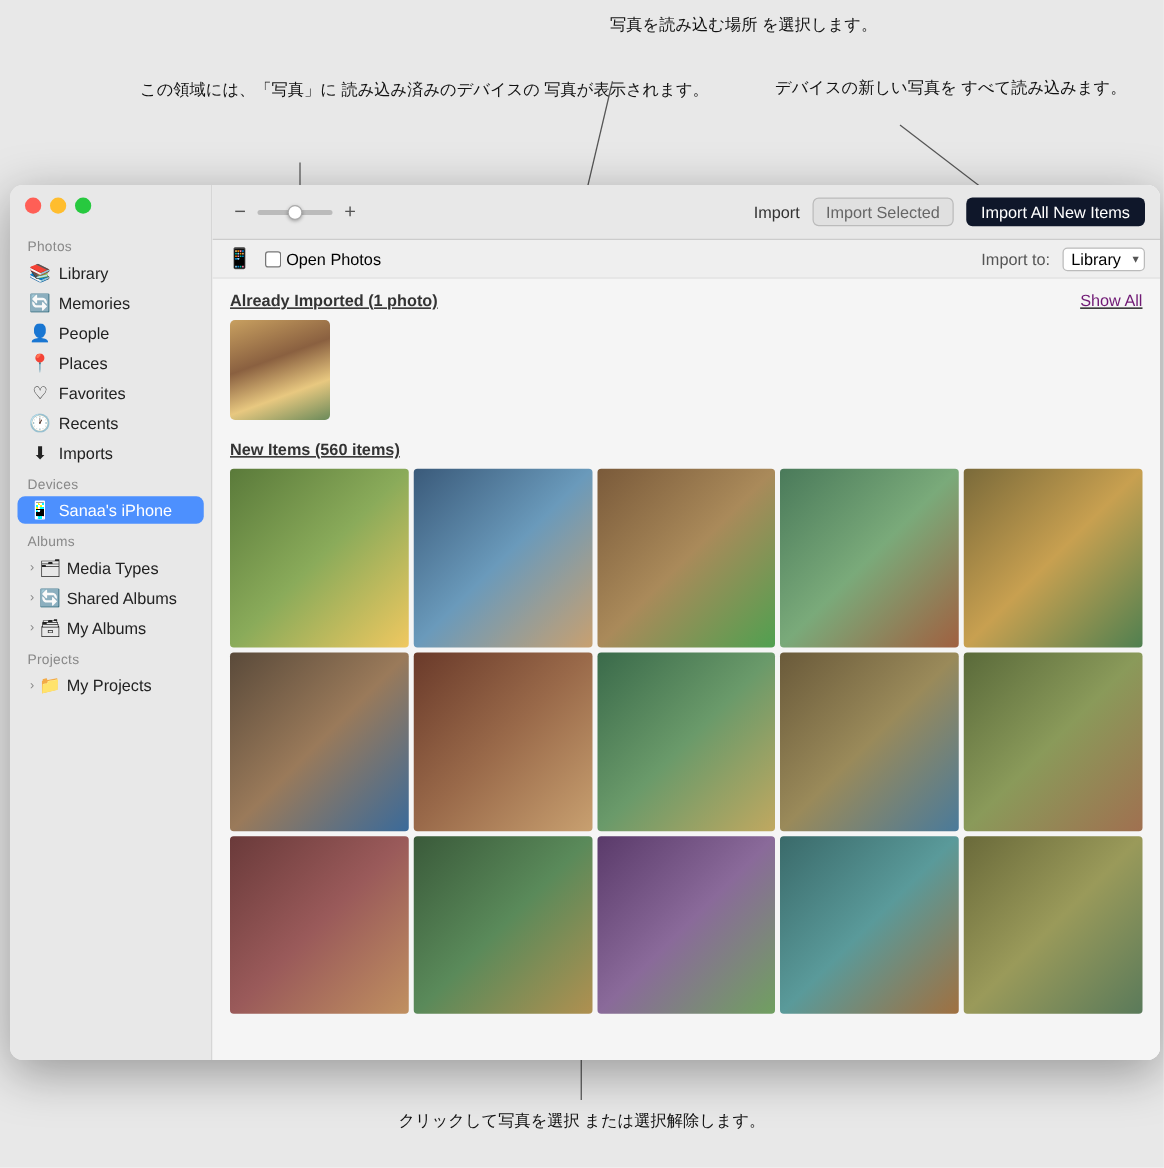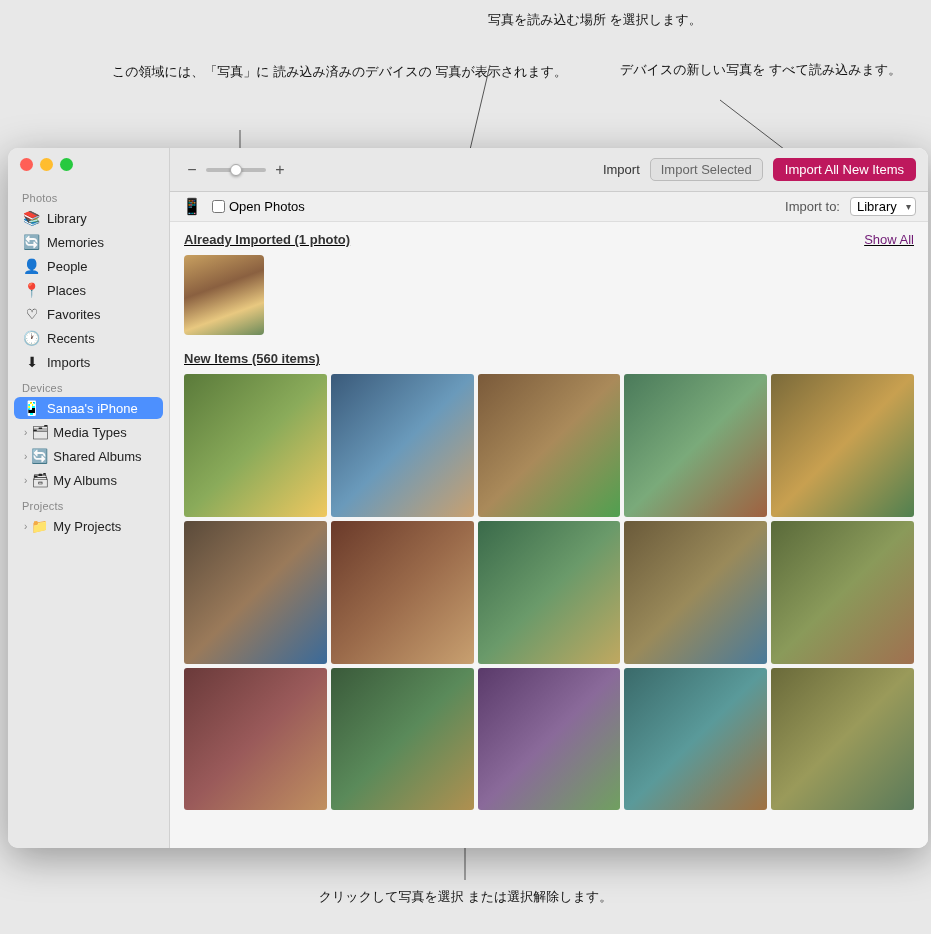--- a/index.html
+++ b/index.html
@@ -175,21 +175,21 @@
     .import-selected-btn {
       background: #e0e0e0;
       border: 1px solid #bbb;
       border-radius: 5px;
       font-size: 13px;
       padding: 3px 10px;
       cursor: pointer;
       color: #666;
     }
     .import-all-btn {
-      background: #be185d;
+      background: #0f172a;
       border: none;
       border-radius: 5px;
       font-size: 13px;
       padding: 4px 12px;
       cursor: pointer;
       color: #fff;
       font-weight: 500;
     }
 
     
@@ -389,20 +389,21 @@
       <span>Imports</span>
     </div>
 
     <div class="sidebar-section-label">Devices</div>
 
     <div class="sidebar-item active">
       <span class="sidebar-icon">📱</span>
       <span>Sanaa's iPhone</span>
     </div>
 
+    <div class="sidebar-section-label">Albums</div>
 
     <div class="sidebar-group">
       <span class="chevron">›</span>
       <span class="sidebar-icon">🗂</span>
       <span>Media Types</span>
     </div>
     <div class="sidebar-group">
       <span class="chevron">›</span>
       <span class="sidebar-icon">🔄</span>
       <span>Shared Albums</span>

